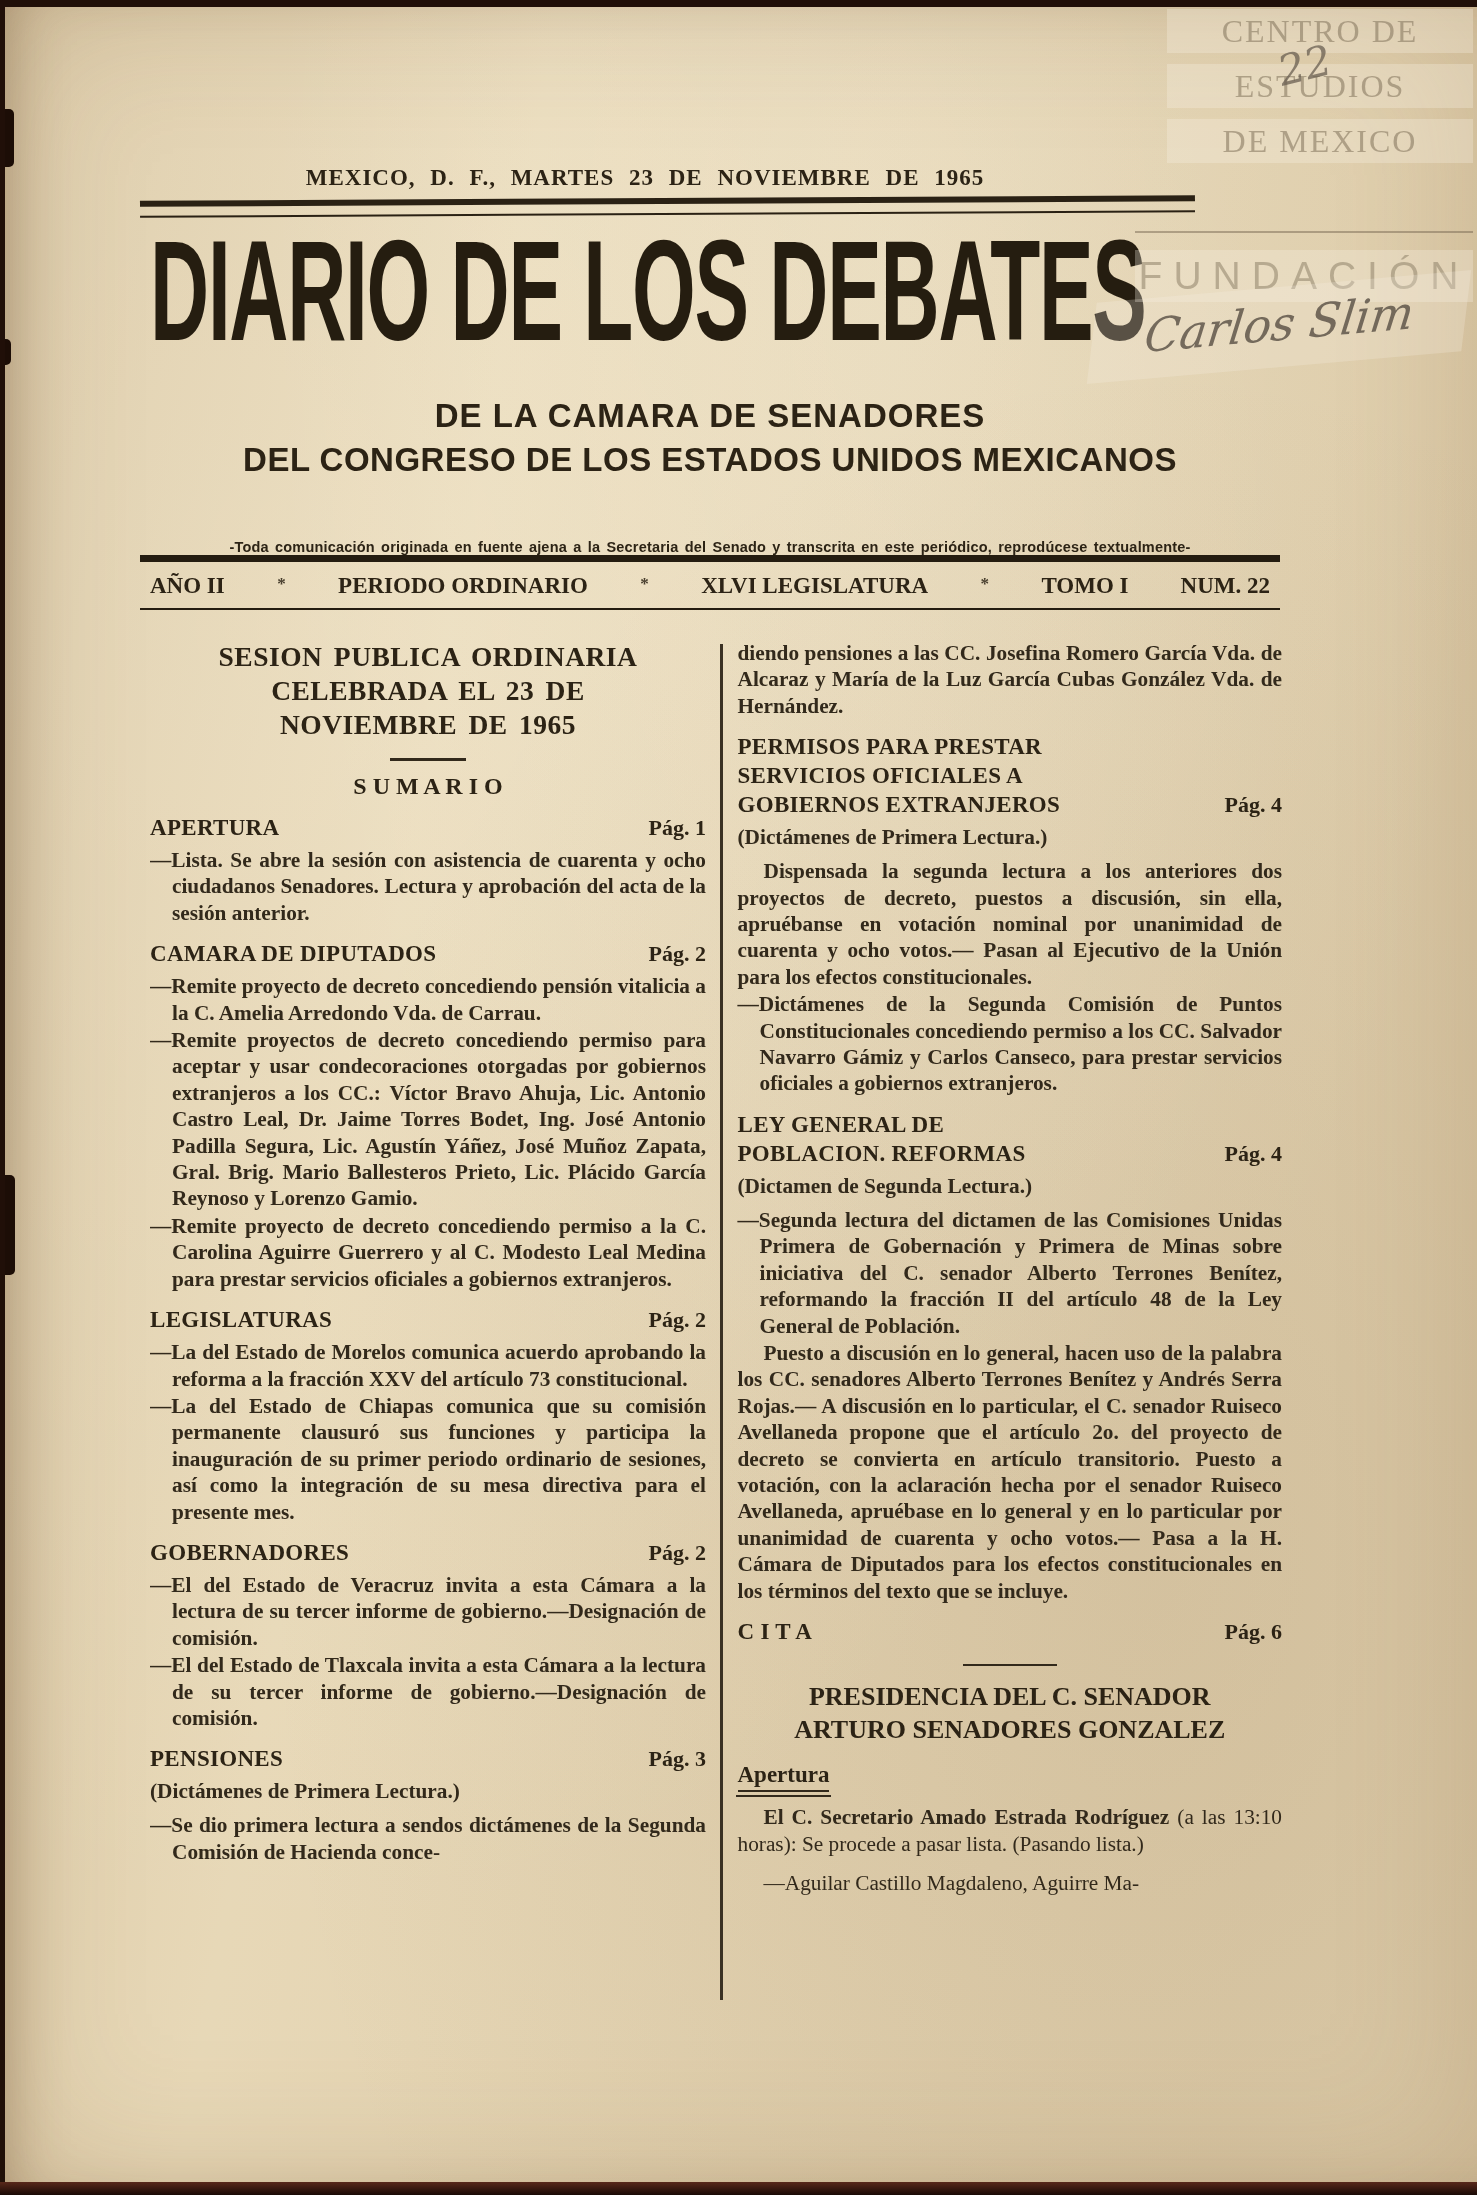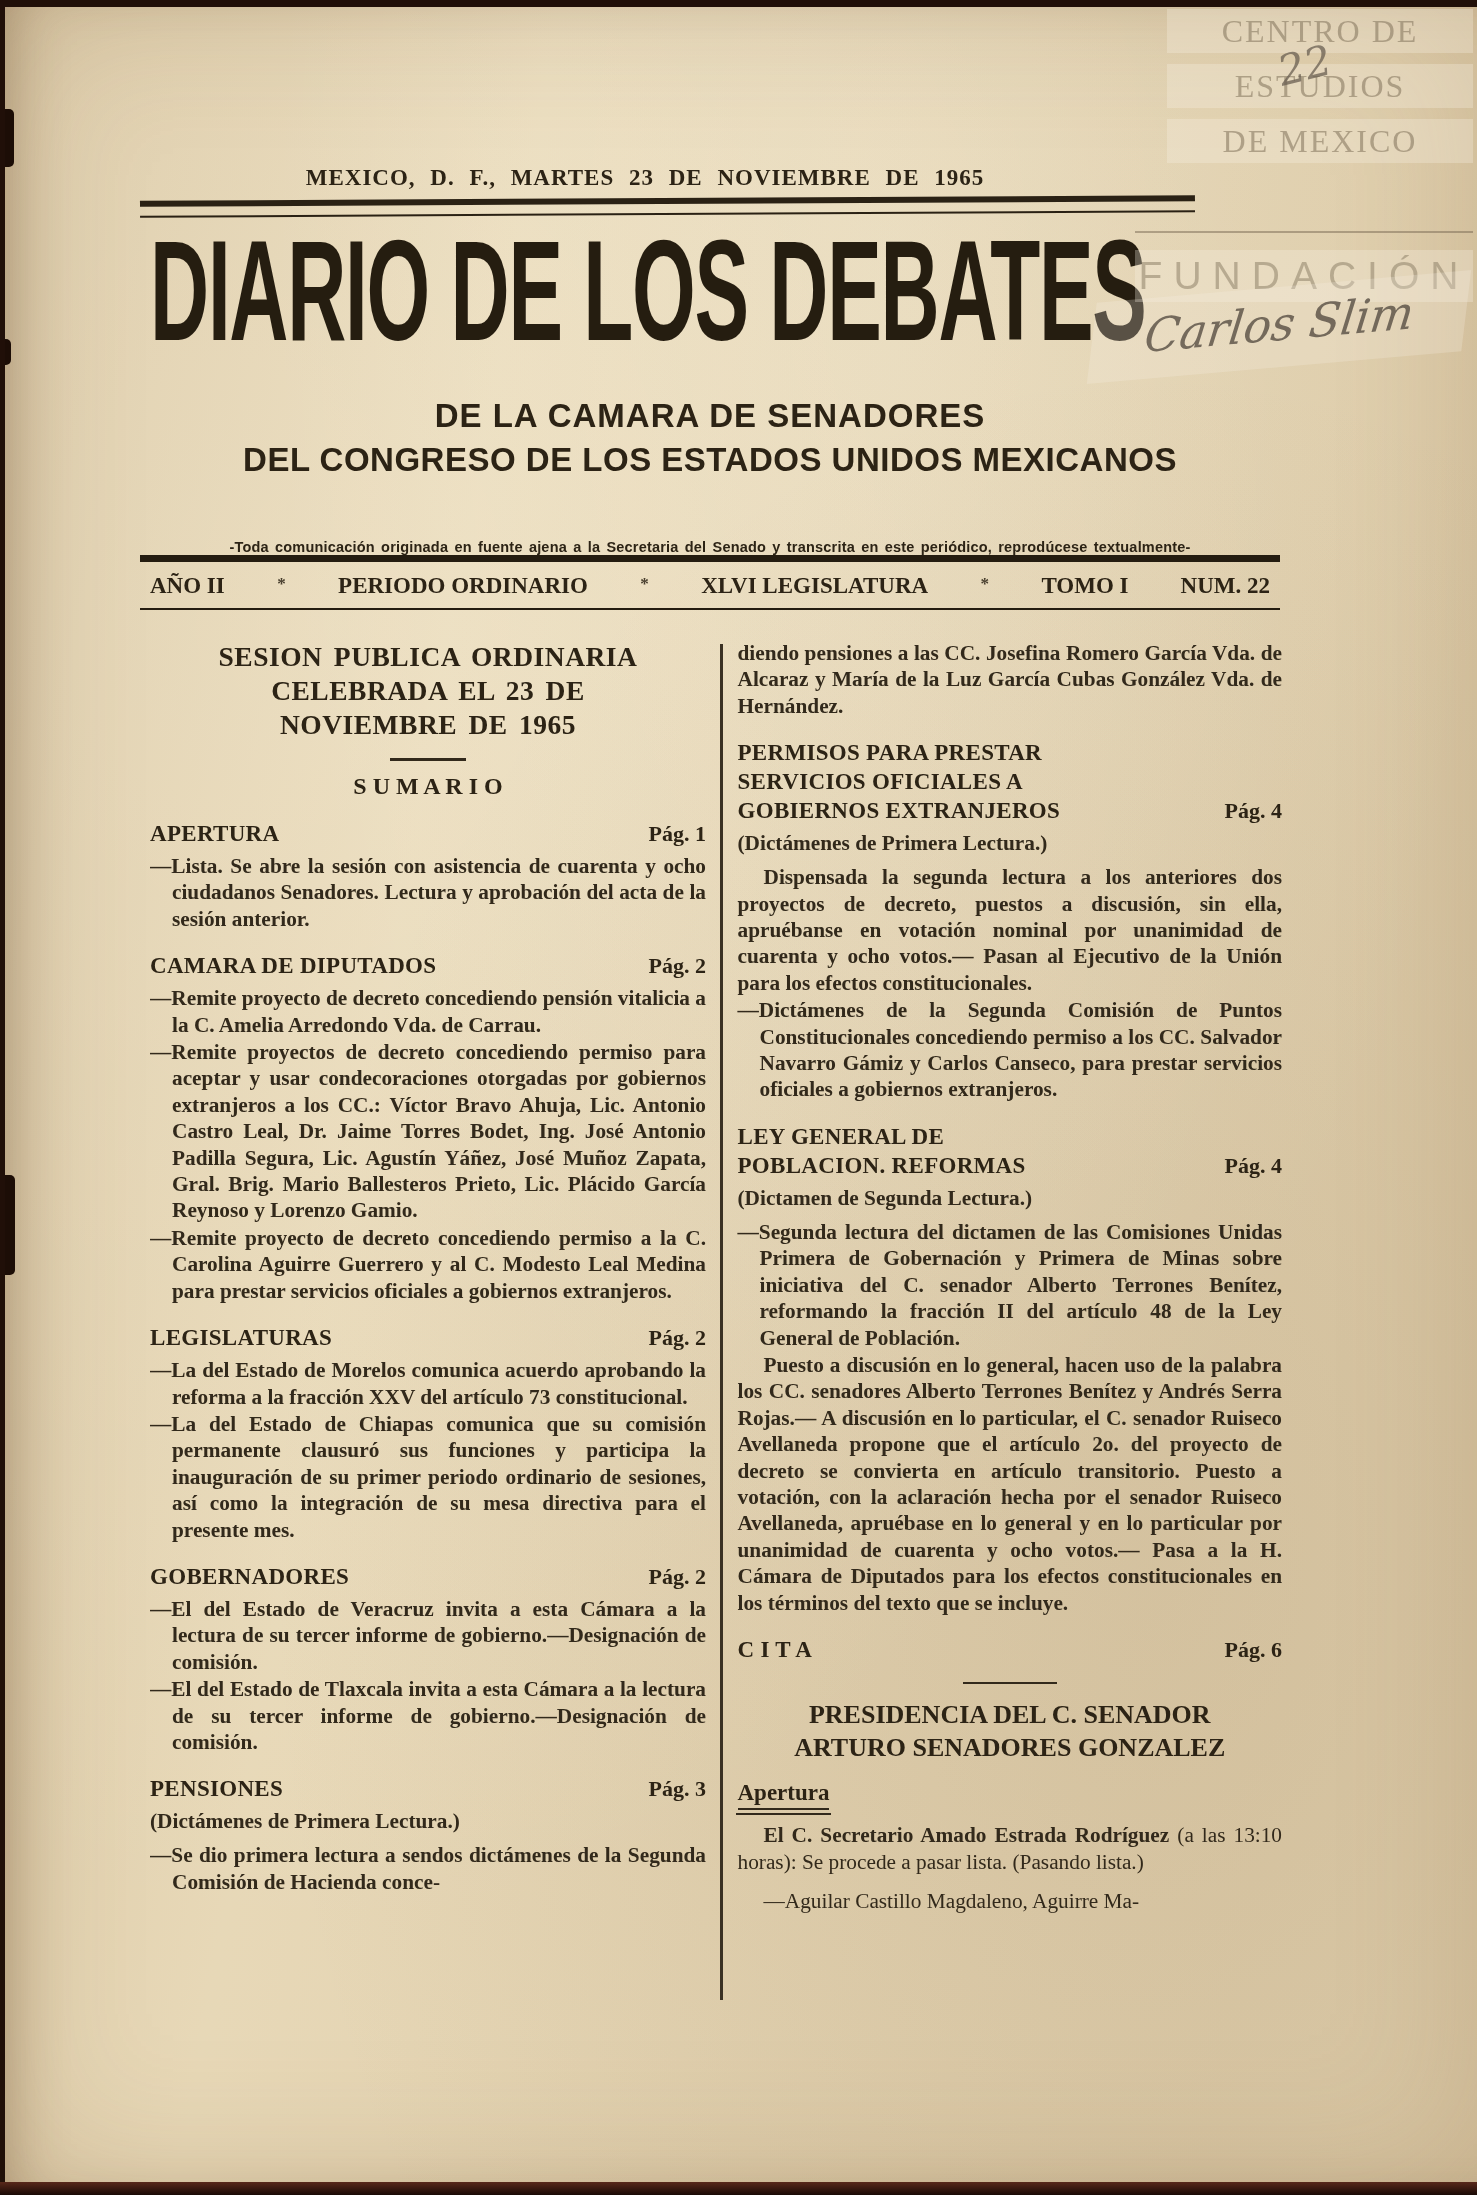--- a/index.html
+++ b/index.html
@@ -68,21 +68,21 @@
   .col-left{width:556px;flex:0 0 556px;}
   .divider{flex:0 0 2.5px;background:#3a3123;margin:4px 15px 0 14px;}
   .col-right{flex:1;min-width:0;}
 
   .session-title{font:bold 27.5px/34px "Liberation Serif",serif;text-align:center;
       letter-spacing:0.5px;word-spacing:4px;color:#2c2315;}
   .mini-rule{width:76px;border-top:3px solid #32291b;margin:16px auto 12px;}
   .mini-rule2{width:94px;border-top:2.5px solid #32291b;margin:18px auto 14px;}
   .sumario{font:bold 24px "Liberation Serif",serif;text-align:center;margin-bottom:8px;color:#2c2315;}
 
-  .section{margin-top:19px;}
+  .section{margin-top:13px;}
   .hrow{display:flex;justify-content:space-between;align-items:baseline;margin-bottom:5px;}
   .hl{font:bold 23px/29px "Liberation Serif",serif;letter-spacing:0.3px;color:#2c2315;}
   .pg{font:bold 22px "Liberation Serif",serif;color:#2c2315;}
   .sub{font:bold 21.3px/27px "Liberation Serif",serif;margin:0 0 7px;}
 
   .para{font:bold 21.3px/26.4px "Liberation Serif",serif;text-align:justify;
       hyphens:auto;-webkit-hyphens:auto;color:#32291b;}
   .para + .para{margin-top:1px;}
   .para.dash{padding-left:22px;text-indent:-22px;}
   .para.ind{text-indent:26px;}

